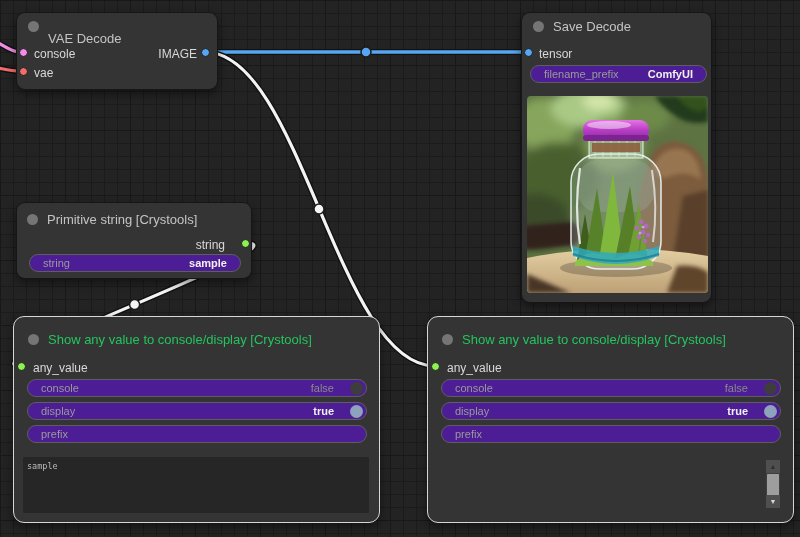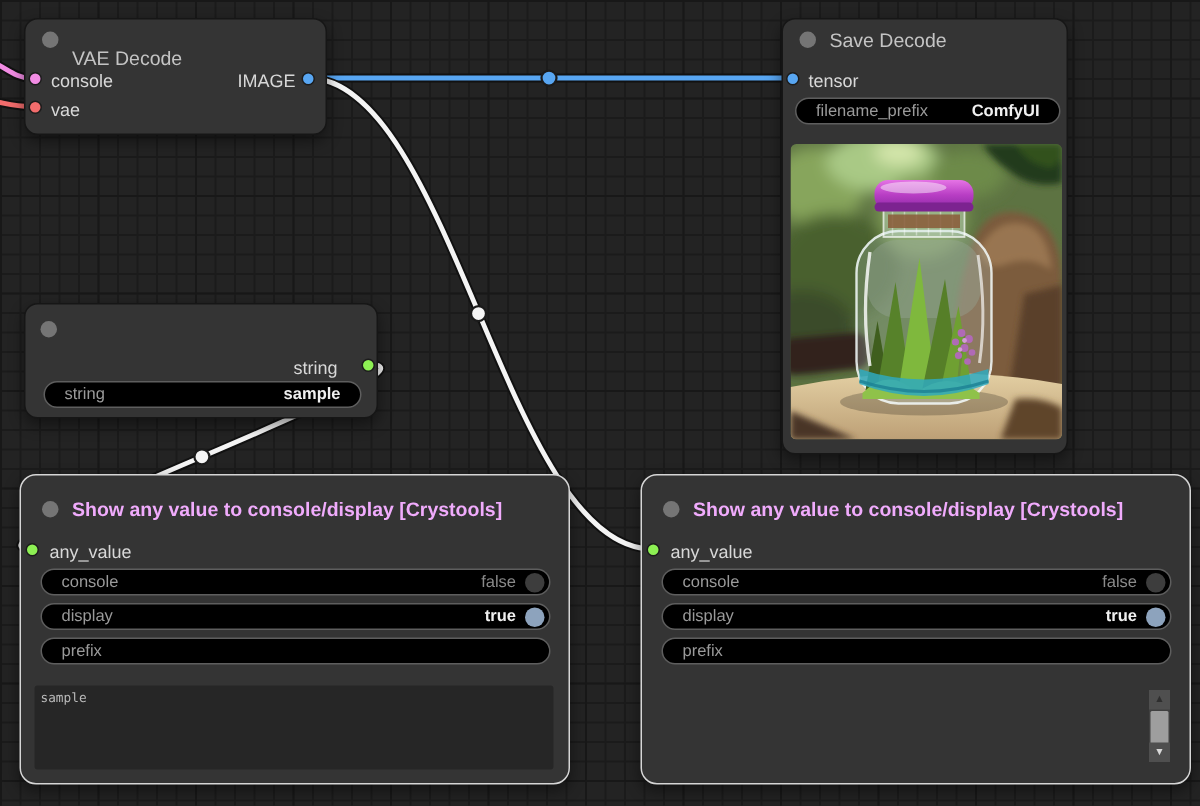--- a/index.html
+++ b/index.html
@@ -20,33 +20,33 @@
   .node {
     position:absolute; z-index:2;
     background:#343434;
     border:1px solid #161616;
     border-radius:9px;
     box-shadow:0 4px 10px rgba(0,0,0,.45);
   }
   .node.selected { border:1.5px solid #d6d6d6; border-radius:11px; }
   .titledot { position:absolute; width:11px; height:11px; border-radius:50%; }
   .title { position:absolute; font-size:13px; color:#c4c4c4; white-space:nowrap; }
-  .title.bold { font-weight:bold; color:#f0abfc; }
+  .title.bold { font-weight:normal; color:#22c55e; }
   .portdot { position:absolute; width:9px; height:9px; border-radius:50%; border:1px solid #1c1c1c; }
   .portlabel { position:absolute; font-size:12px; color:#d8d8d8; white-space:nowrap; }
   .portlabel.right { text-align:center; }
   .pill {
     position:absolute; height:18px; border-radius:9px;
-    background:#000000; border:1px solid #5e5e5e;
+    background:#4c1d95; border:1px solid #5e5e5e;
     font-size:11px; line-height:16px; color:#9a9a9a;
   }
   .pill .wlabel { position:absolute; left:13px; top:0; }
   .pill .wvalue { position:absolute; right:13px; top:0; color:#f0f0f0; font-weight:bold; }
   .pill .wvalue.off { color:#8a8a8a; font-weight:normal; }
-  .pill .wvalue.with-toggle { right:22px; }
+  .pill .wvalue.with-toggle { right:32px; }
   .toggle { position:absolute; right:3px; top:2px; width:13px; height:13px; border-radius:50%; }
   .consolebox {
     position:absolute; background:#262626; border-radius:2px; overflow:hidden;
     font-family:"DejaVu Sans Mono", monospace; font-size:8.5px; line-height:10px;
     color:#b9b9b9; white-space:pre; padding:4px 4px;
   }
   .scrollbar { position:absolute; top:3px; right:3px; bottom:3px; width:14px; background:#404040; border-radius:1px; }
   .sb-btn { position:absolute; left:0; width:14px; height:13px; background:#4f4f4f; font-size:7px; text-align:center; line-height:13px; }
   .sb-up { top:0; color:#2e2e2e; }
   .sb-down { bottom:0; color:#d8d8d8; }
@@ -179,20 +179,21 @@
       <rect x="65" y="47" width="48" height="9" fill="#8a5a38" opacity="0.85"></rect>
       <rect x="56" y="24" width="66" height="20" rx="9" fill="url(#lidg)"></rect>
       <rect x="56" y="39" width="66" height="6" rx="3" fill="#7c2390"></rect>
       <ellipse cx="82" cy="29" rx="22" ry="4" fill="rgba(255,255,255,0.45)"></ellipse>
     </svg>
   </div>
 </div>
 
 <div class="node" style="left:16px;top:202px;width:236px;height:77px;">
   <div class="titledot" style="left: 10px; top: 11px; background-color: rgb(117, 117, 117);"></div>
+  <div class="title" style="left:30px;top:9px;">Primitive string [Crystools]</div>
   <div class="portdot" style="left: 224px; top: 36px; background-color: rgb(141, 240, 83);"></div>
   <div class="portlabel right" style="right:26px;top:35px;">string</div>
   <div class="pill" style="left:12px;top:51px;width:212px;">
     <span class="wlabel">string</span>
     <span class="wvalue">sample</span>
   </div>
 </div>
 
 <div class="node selected" style="left:13px;top:316px;width:367px;height:207px;">
   <div class="titledot" style="left: 14px; top: 17px; background-color: rgb(117, 117, 117);"></div>

